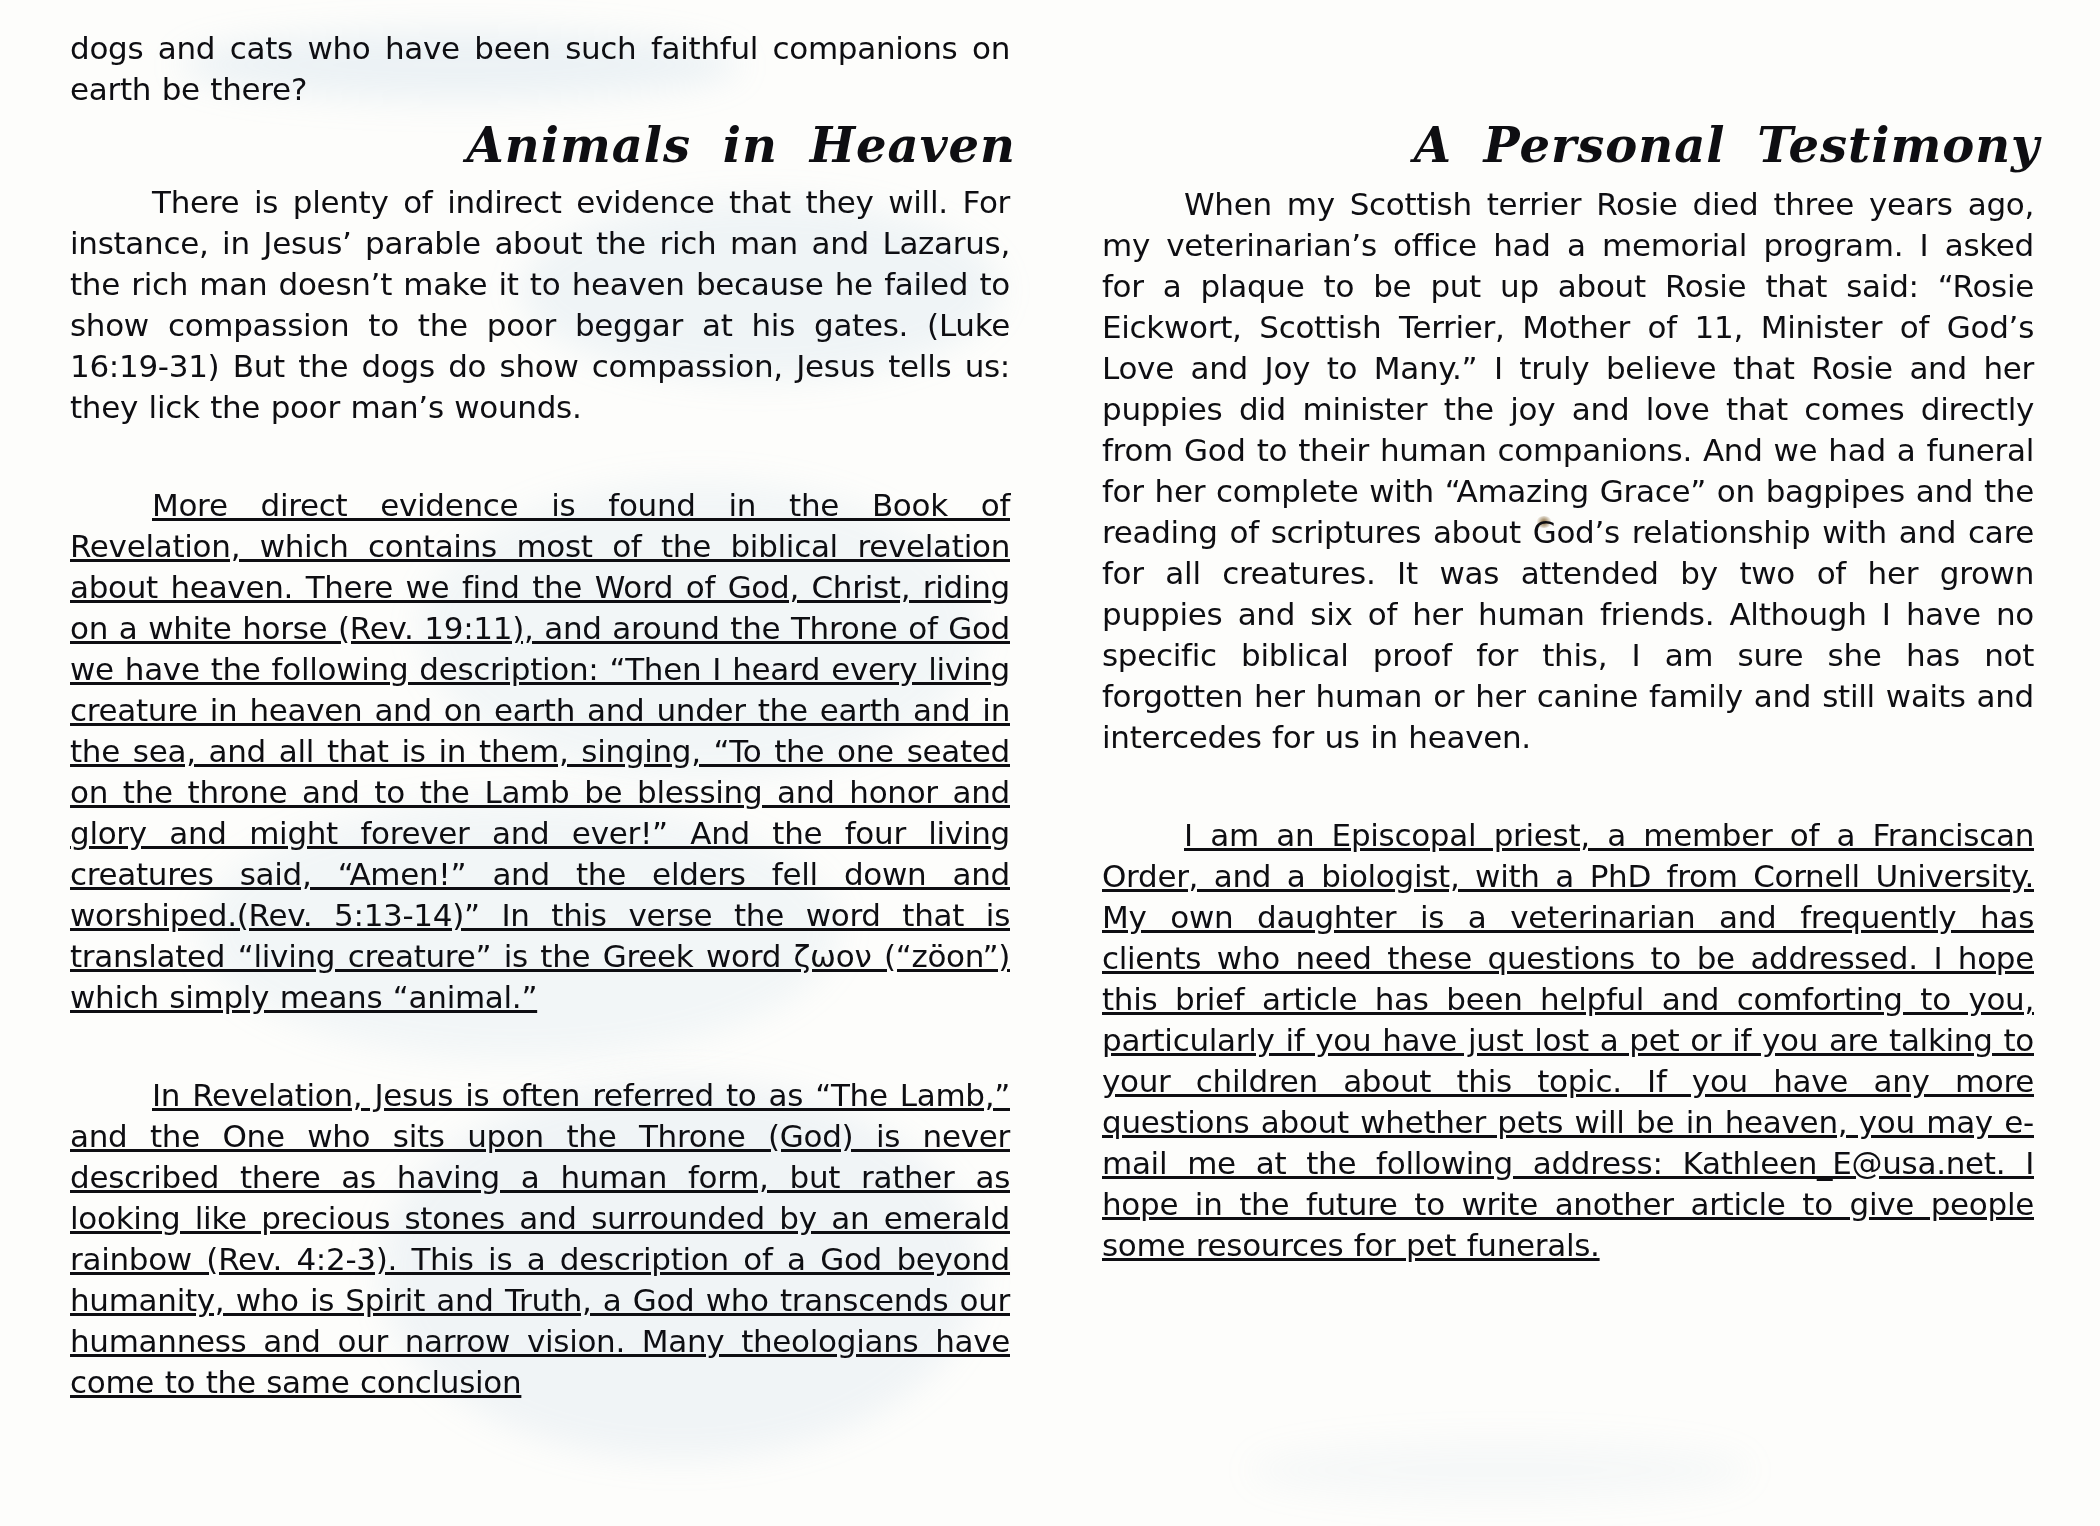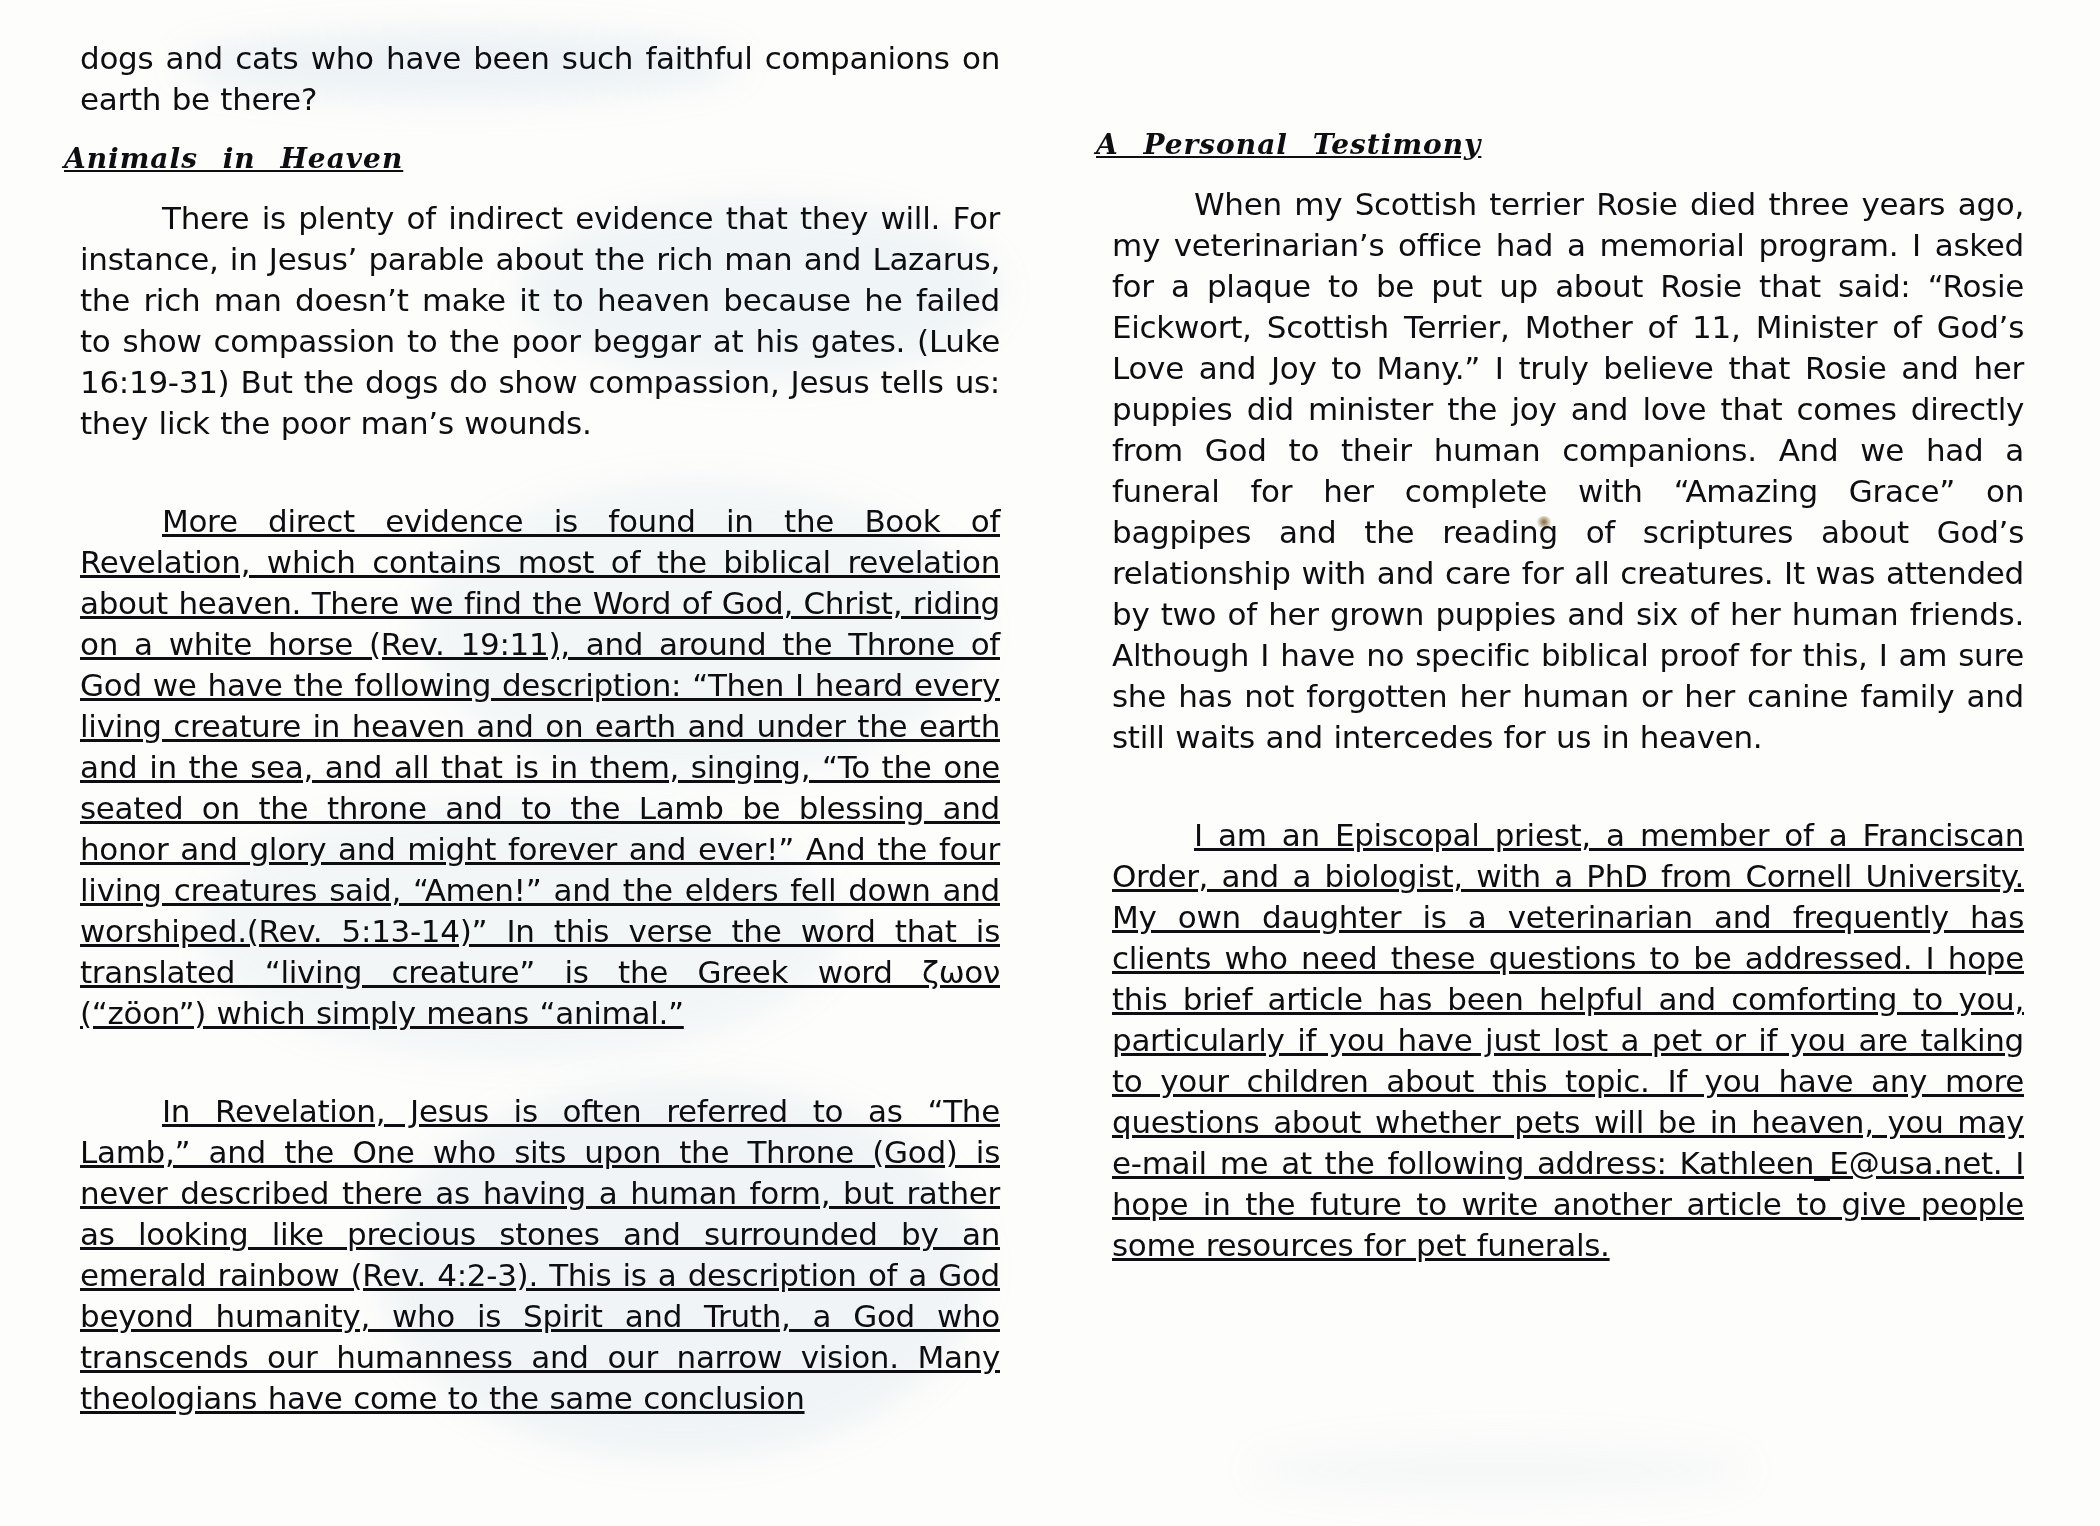--- a/index.html
+++ b/index.html
@@ -15,34 +15,33 @@
   .col {
     position: absolute;
     text-align: justify;
     font-size: 31px;
     line-height: 41px;
     letter-spacing: -0.3px;
     word-spacing: 1px;
   }
   .col-left  { left: 64px;  top: 22px; width: 952px; }
   .col-right { left: 1096px; top: 70px; width: 944px; }
-  p { margin: 16px; }
+  p { margin: 6px; }
   p.indent { text-indent: 82px; }
   .gap-para { margin-top: 57px; text-decoration: underline; }
   .heading {
-    text-align: left;
+    text-align: right;
     font-family: "DejaVu Serif", "Liberation Serif", serif;
     font-style: italic;
     font-weight: bold;
-    font-size: 28px;
+    font-size: 48px;
     line-height: 46px;
     letter-spacing: 1px;
     word-spacing: 14px;
     margin: 12px 0 14px 0;
-    text-decoration: underline;
   }
   .col-right .heading { margin: 52px 0 16px 0; }
   
   .artifact {
     position: absolute;
     border-radius: 50%;
     filter: blur(16px);
     pointer-events: none;
   }
   .a1 { left: 180px;  top: 30px;   width: 560px; height: 70px;  background: rgba(150,185,215,0.16); }

